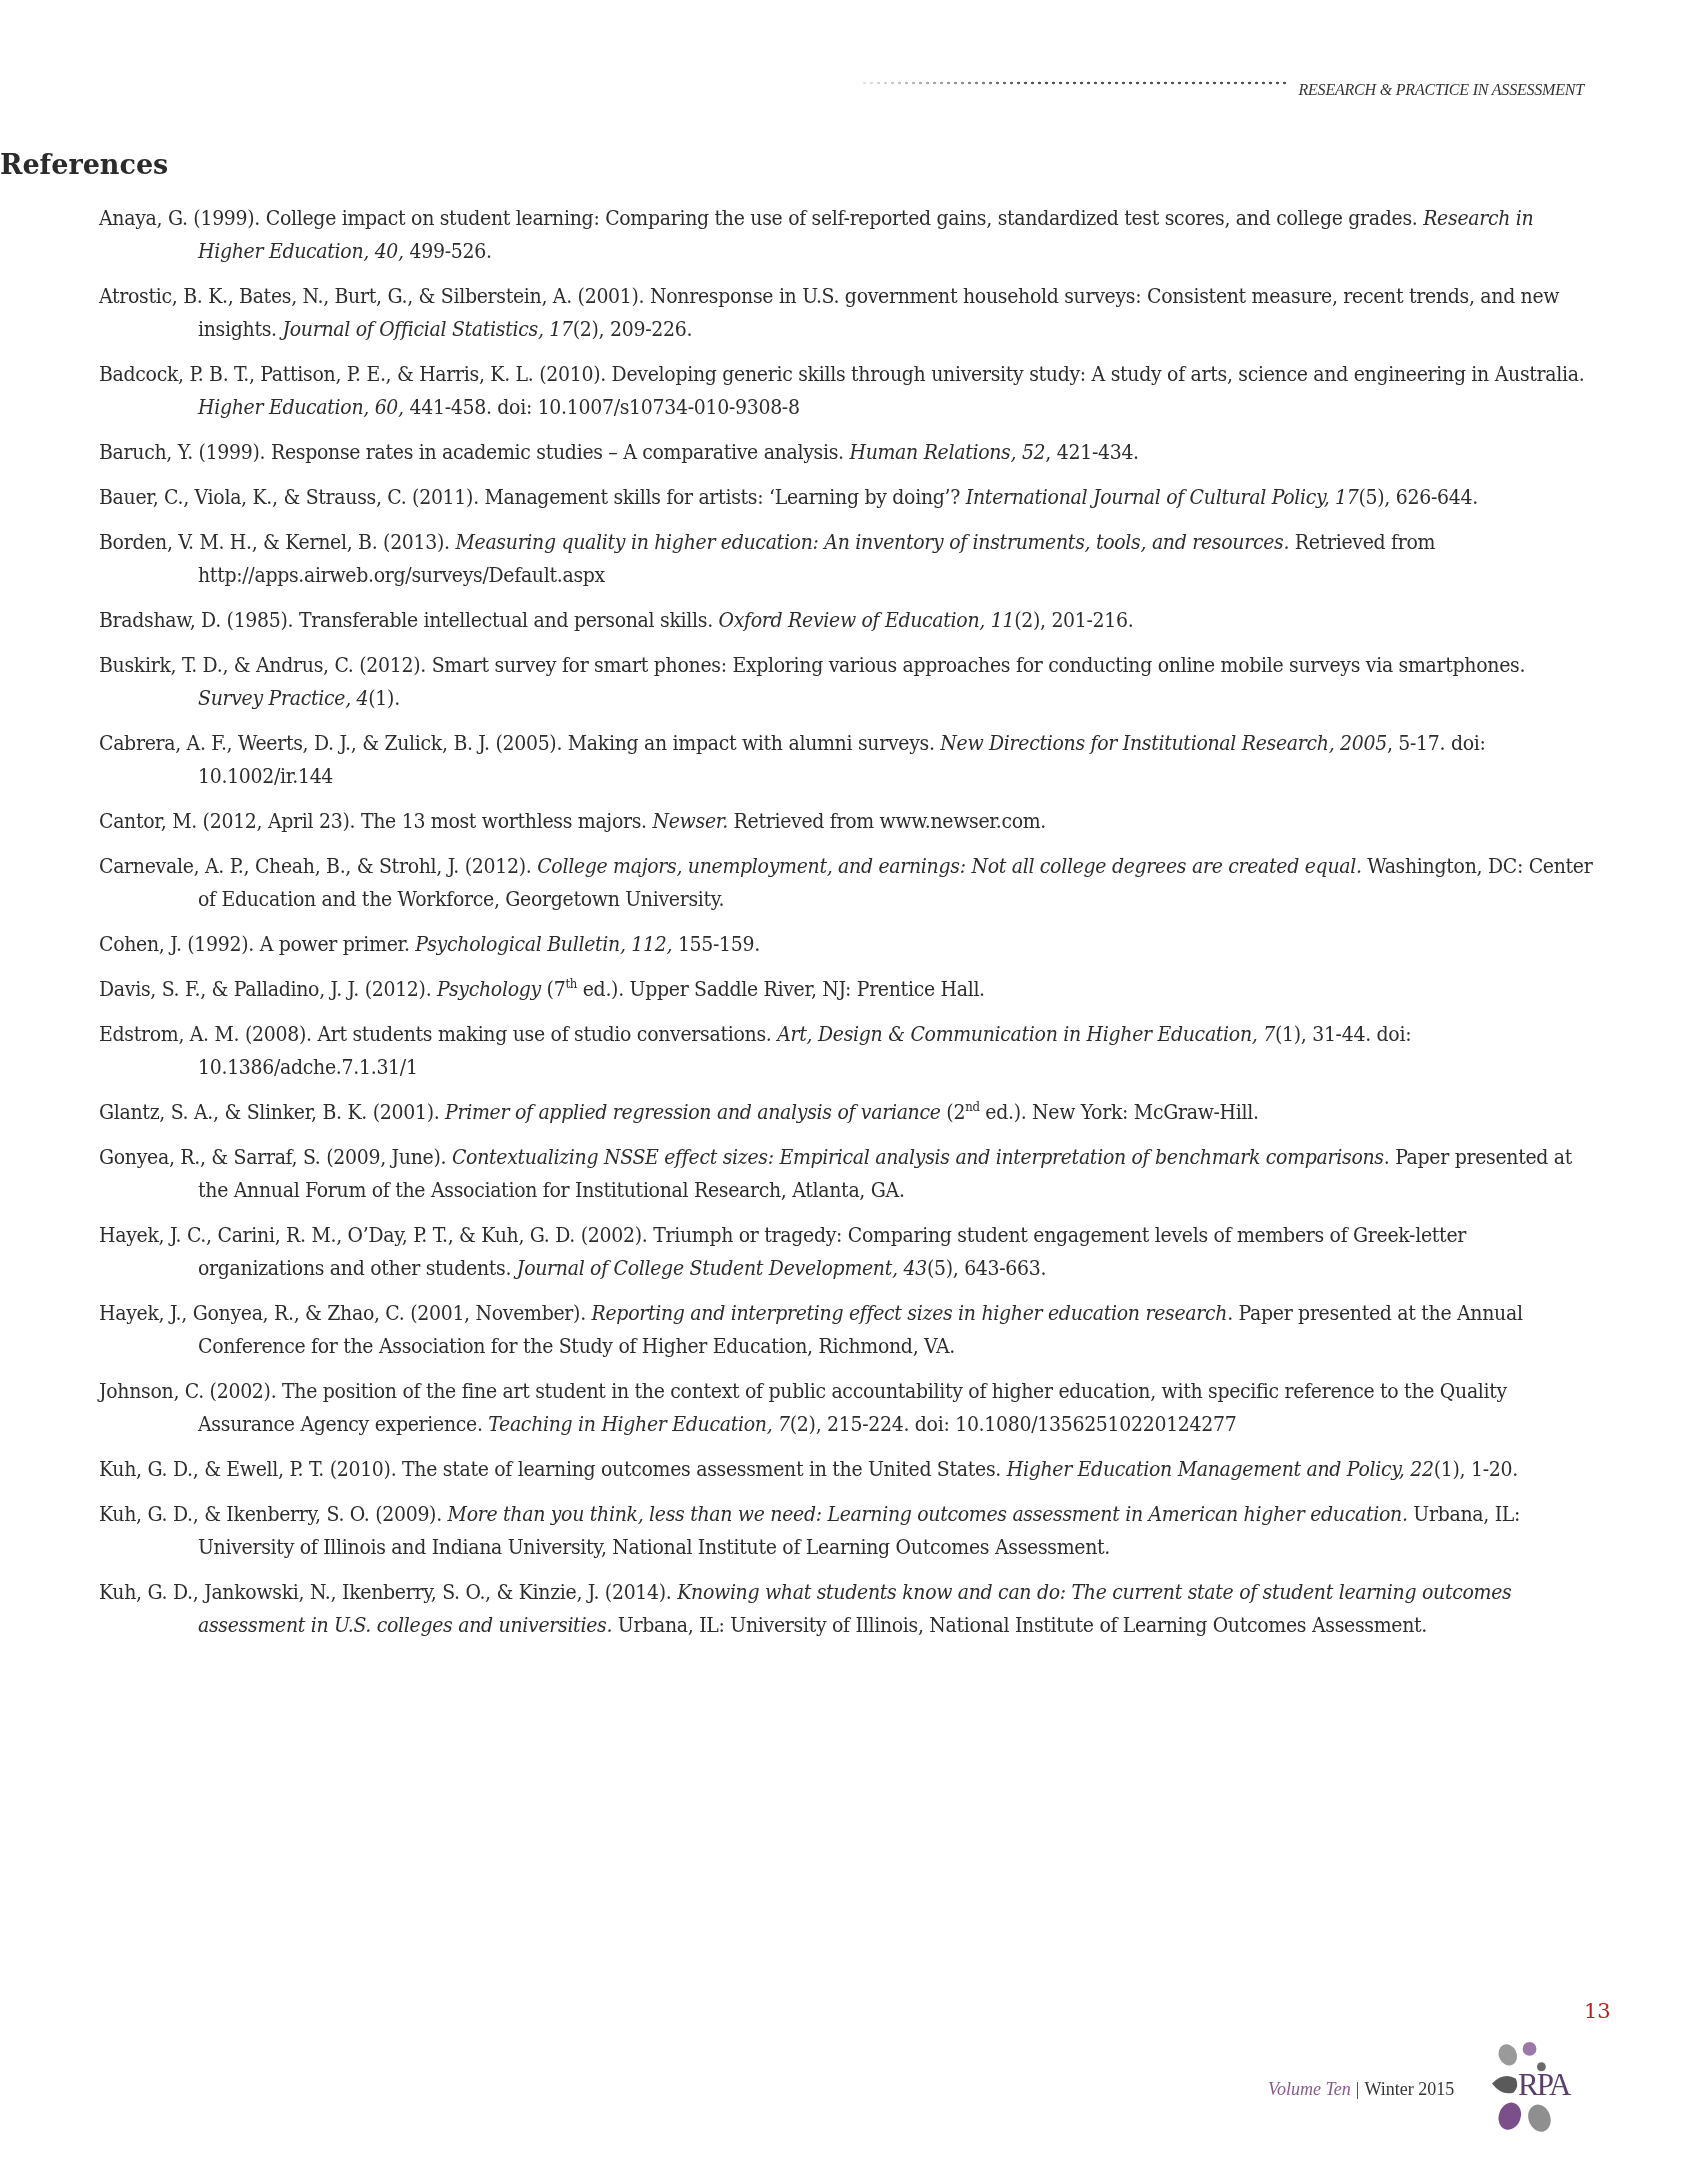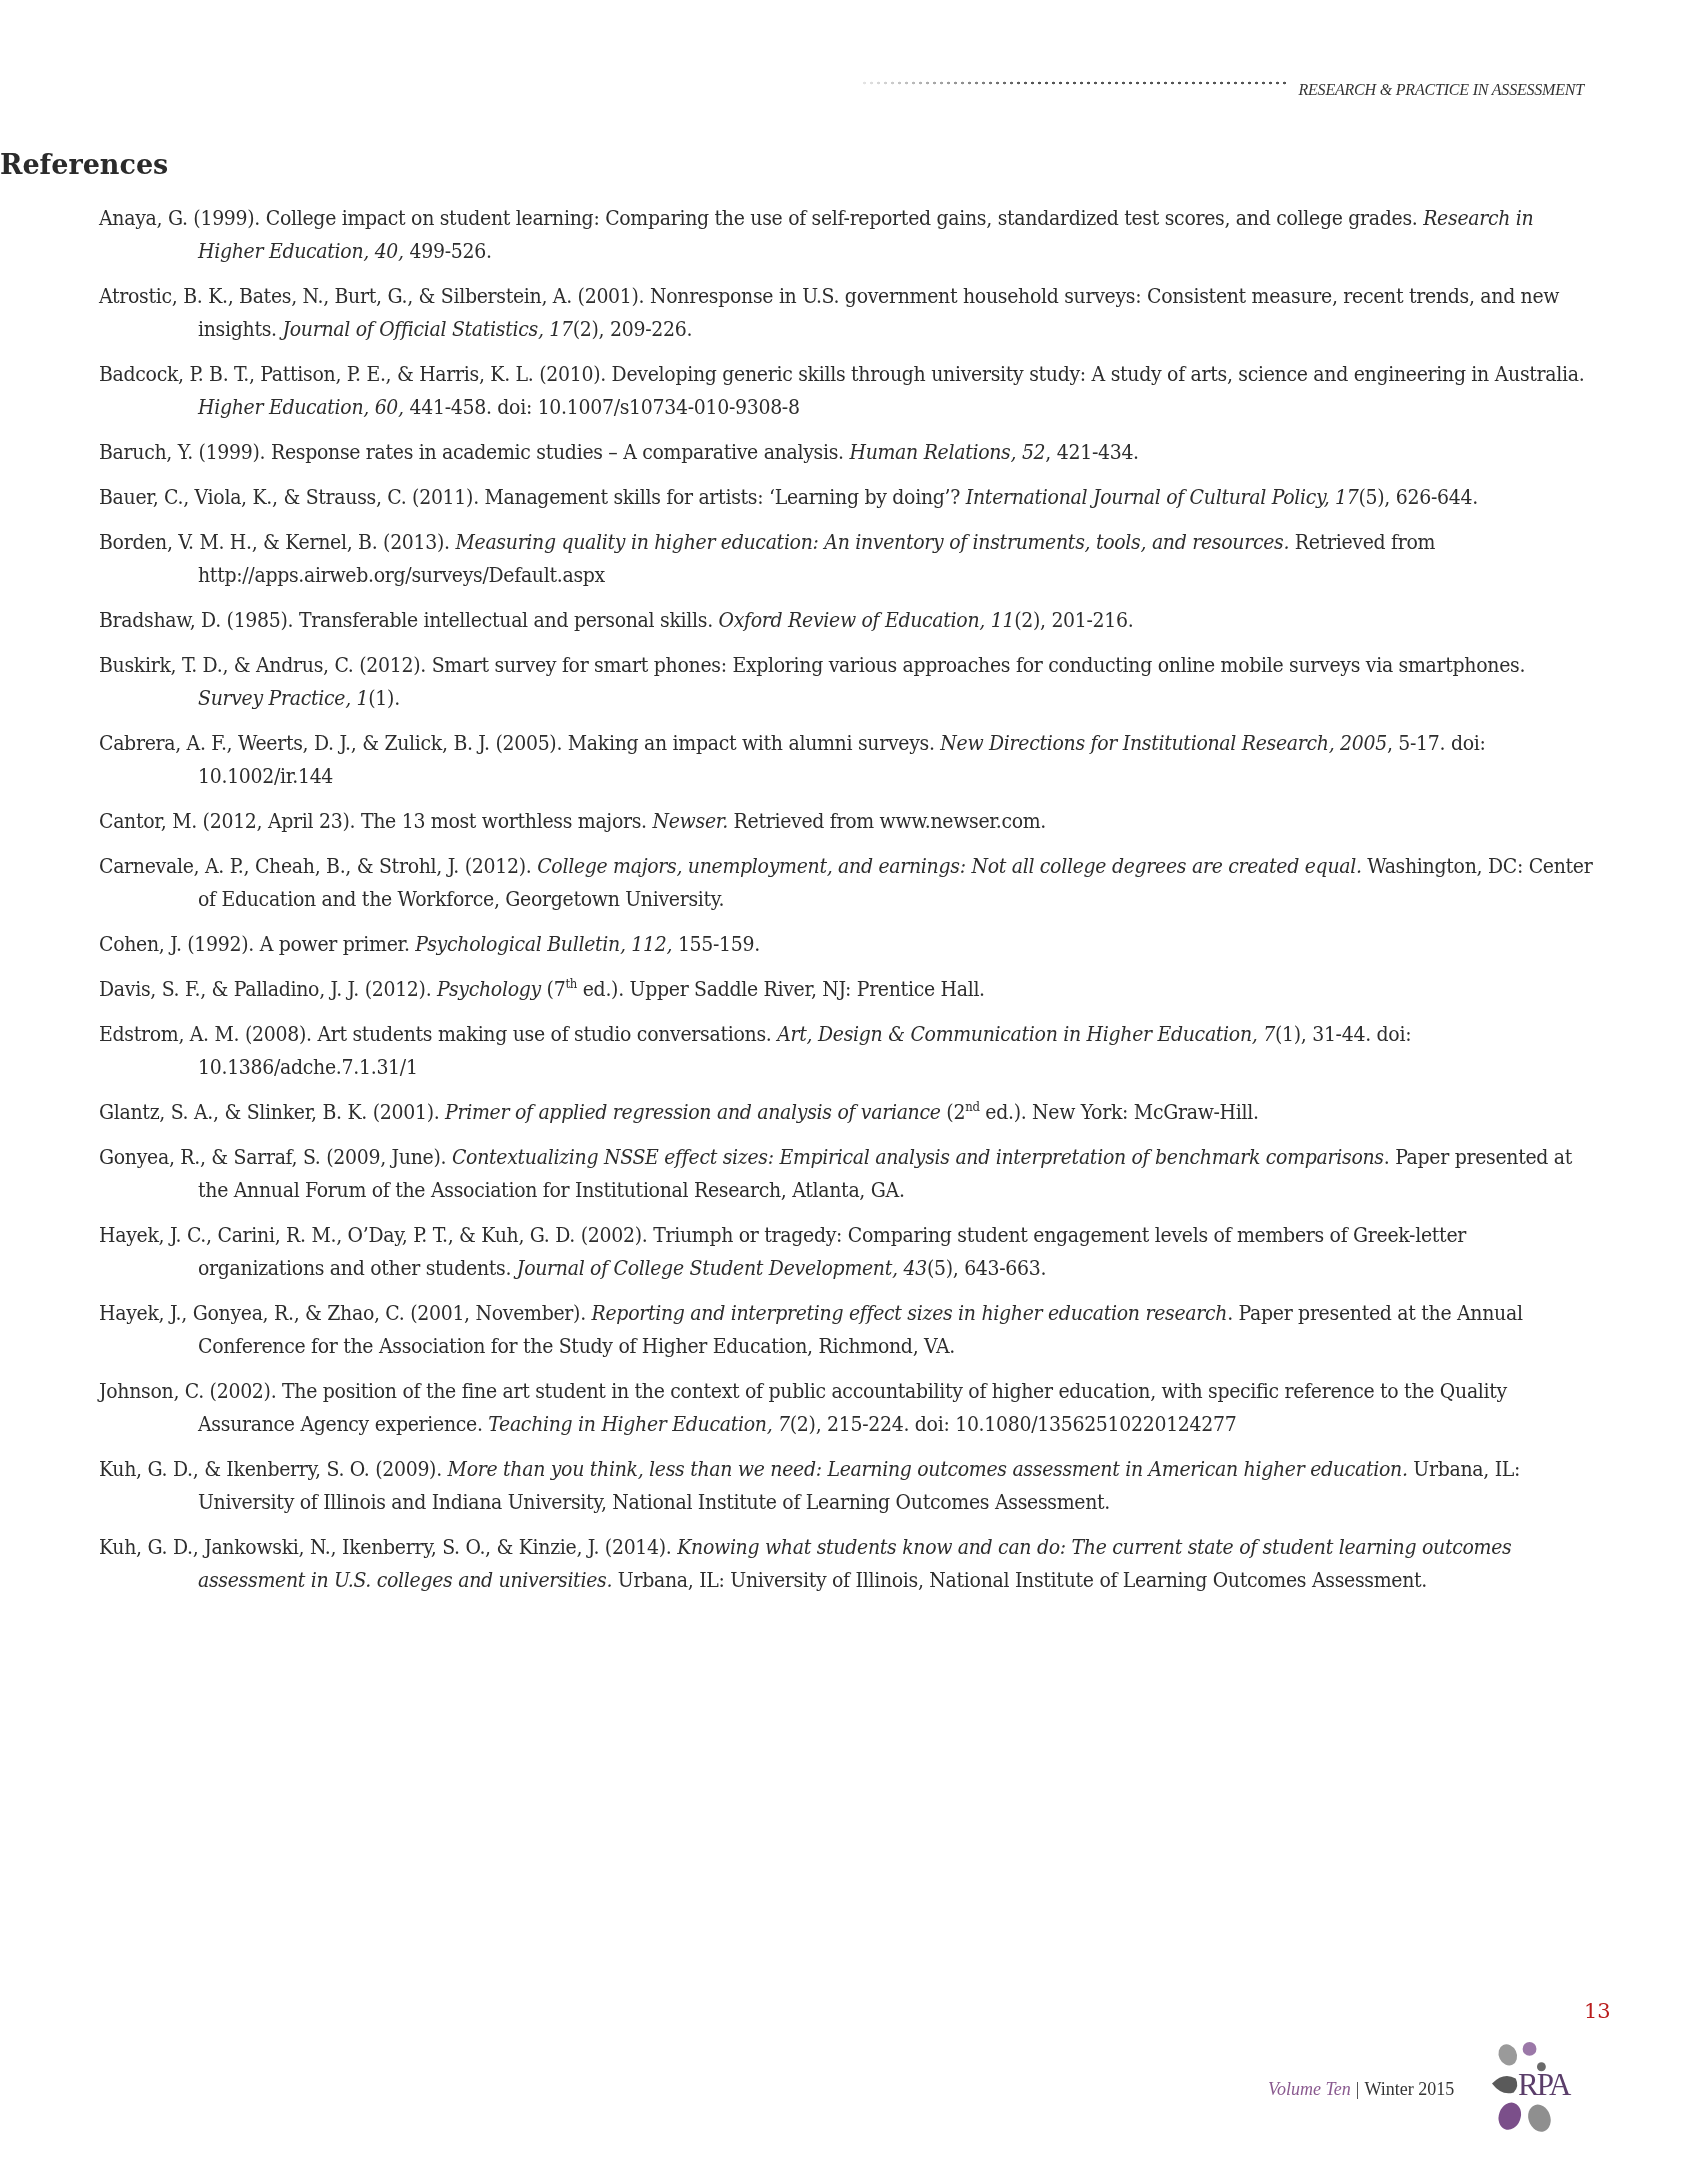--- a/index.html
+++ b/index.html
@@ -63,32 +63,33 @@
 <h1 class="page-title">References</h1>
 
 <div class="ref-list" id="ref-list">
     <p class="ref"><span>Anaya, G. (1999). College impact on student learning: Comparing the use of self-reported gains, standardized test scores, and college grades. </span><i>Research in Higher Education, 40,</i><span> 499-526.</span></p>
     <p class="ref"><span>Atrostic, B. K., Bates, N., Burt, G., &amp; Silberstein, A. (2001). Nonresponse in U.S. government household surveys: Consistent measure, recent trends, and new insights. </span><i>Journal of Official Statistics, 17</i><span>(2), 209-226.</span></p>
     <p class="ref"><span>Badcock, P. B. T., Pattison, P. E., &amp; Harris, K. L. (2010). Developing generic skills through university study: A study of arts, science and engineering in Australia. </span><i>Higher Education, 60,</i><span> 441-458. doi: 10.1007/s10734-010-9308-8</span></p>
     <p class="ref"><span>Baruch, Y. (1999). Response rates in academic studies – A comparative analysis. </span><i>Human Relations, 52</i><span>, 421-434.</span></p>
     <p class="ref"><span>Bauer, C., Viola, K., &amp; Strauss, C. (2011). Management skills for artists: ‘Learning by doing’? </span><i>International Journal of Cultural Policy, 17</i><span>(5), 626-644.</span></p>
     <p class="ref"><span>Borden, V. M. H., &amp; Kernel, B. (2013). </span><i>Measuring quality in higher education: An inventory of instruments, tools, and resources.</i><span> Retrieved from http://apps.airweb.org/surveys/Default.aspx</span></p>
     <p class="ref"><span>Bradshaw, D. (1985). Transferable intellectual and personal skills. </span><i>Oxford Review of Education, 11</i><span>(2), 201-216.</span></p>
-    <p class="ref"><span>Buskirk, T. D., &amp; Andrus, C. (2012). Smart survey for smart phones: Exploring various approaches for conducting online mobile surveys via smartphones. </span><i>Survey Practice, 1</i><span>(1).</span></p>
+    <p class="ref"><span>Buskirk, T. D., &amp; Andrus, C. (2012). Smart survey for smart phones: Exploring various approaches for conducting online mobile surveys via smartphones. </span><i>Survey Practice, 4</i><span>(1).</span></p>
     <p class="ref"><span>Cabrera, A. F., Weerts, D. J., &amp; Zulick, B. J. (2005). Making an impact with alumni surveys. </span><i>New Directions for Institutional Research, 2005</i><span>, 5-17. doi: 10.1002/ir.144</span></p>
     <p class="ref"><span>Cantor, M. (2012, April 23). The 13 most worthless majors. </span><i>Newser.</i><span> Retrieved from www.newser.com.</span></p>
     <p class="ref"><span>Carnevale, A. P., Cheah, B., &amp; Strohl, J. (2012). </span><i>College majors, unemployment, and earnings: Not all college degrees are created equal.</i><span> Washington, DC: Center of Education and the Workforce, Georgetown University.</span></p>
     <p class="ref"><span>Cohen, J. (1992). A power primer. </span><i>Psychological Bulletin, 112,</i><span> 155-159.</span></p>
     <p class="ref"><span>Davis, S. F., &amp; Palladino, J. J. (2012). </span><i>Psychology</i><span> (7</span><sup>th</sup><span> ed.). Upper Saddle River, NJ: Prentice Hall.</span></p>
     <p class="ref"><span>Edstrom, A. M. (2008). Art students making use of studio conversations. </span><i>Art, Design &amp; Communication in Higher Education, 7</i><span>(1), 31-44. doi: 10.1386/adche.7.1.31/1</span></p>
     <p class="ref"><span>Glantz, S. A., &amp; Slinker, B. K. (2001). </span><i>Primer of applied regression and analysis of variance</i><span> (2</span><sup>nd</sup><span> ed.). New York: McGraw-Hill.</span></p>
     <p class="ref"><span>Gonyea, R., &amp; Sarraf, S. (2009, June). </span><i>Contextualizing NSSE effect sizes: Empirical analysis and interpretation of benchmark comparisons</i><span>. Paper presented at the Annual Forum of the Association for Institutional Research, Atlanta, GA.</span></p>
     <p class="ref"><span>Hayek, J. C., Carini, R. M., O’Day, P. T., &amp; Kuh, G. D. (2002). Triumph or tragedy: Comparing student engagement levels of members of Greek-letter organizations and other students. </span><i>Journal of College Student Development, 43</i><span>(5), 643-663.</span></p>
     <p class="ref"><span>Hayek, J., Gonyea, R., &amp; Zhao, C. (2001, November). </span><i>Reporting and interpreting effect sizes in higher education research</i><span>. Paper presented at the Annual Conference for the Association for the Study of Higher Education, Richmond, VA.</span></p>
     <p class="ref"><span>Johnson, C. (2002). The position of the fine art student in the context of public accountability of higher education, with specific reference to the Quality Assurance Agency experience. </span><i>Teaching in Higher Education, 7</i><span>(2), 215-224. doi: 10.1080/13562510220124277</span></p>
+    <p class="ref"><span>Kuh, G. D., &amp; Ewell, P. T. (2010). The state of learning outcomes assessment in the United States. </span><i>Higher Education Management and Policy, 22</i><span>(1), 1-20.</span></p>
     <p class="ref"><span>Kuh, G. D., &amp; Ikenberry, S. O. (2009). </span><i>More than you think, less than we need: Learning outcomes assessment in American higher education.</i><span> Urbana, IL: University of Illinois and Indiana University, National Institute of Learning Outcomes Assessment.</span></p>
     <p class="ref"><span>Kuh, G. D., Jankowski, N., Ikenberry, S. O., &amp; Kinzie, J. (2014). </span><i>Knowing what students know and can do: The current state of student learning outcomes assessment in U.S. colleges and universities.</i><span> Urbana, IL: University of Illinois, National Institute of Learning Outcomes Assessment.</span></p>
   </div>
 
 <div class="footer">
   <span class="vol">Volume Ten</span>
   <span class="sep">|</span>
   <span class="season">Winter 2015</span>
 </div>
 

